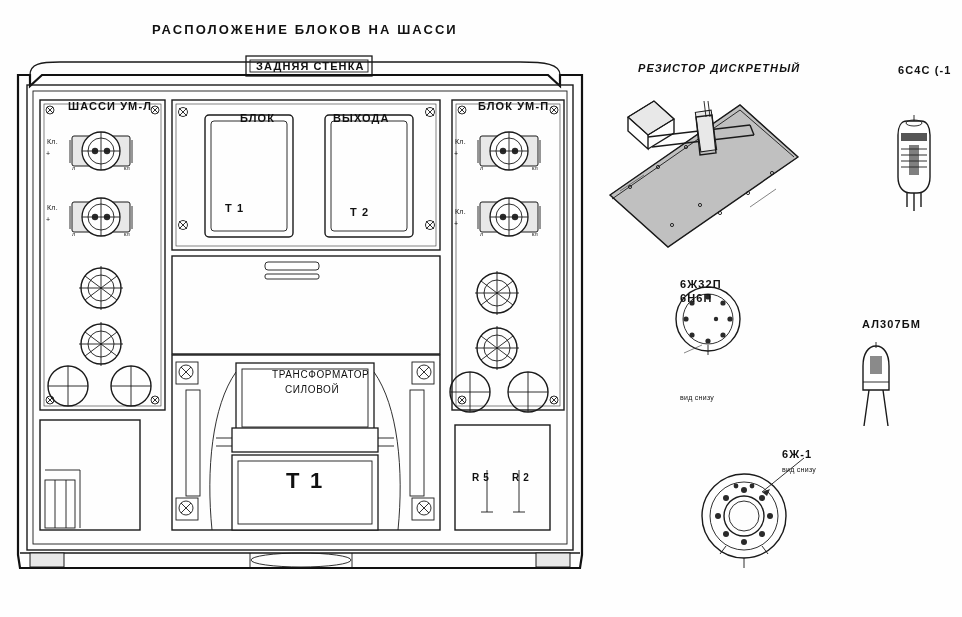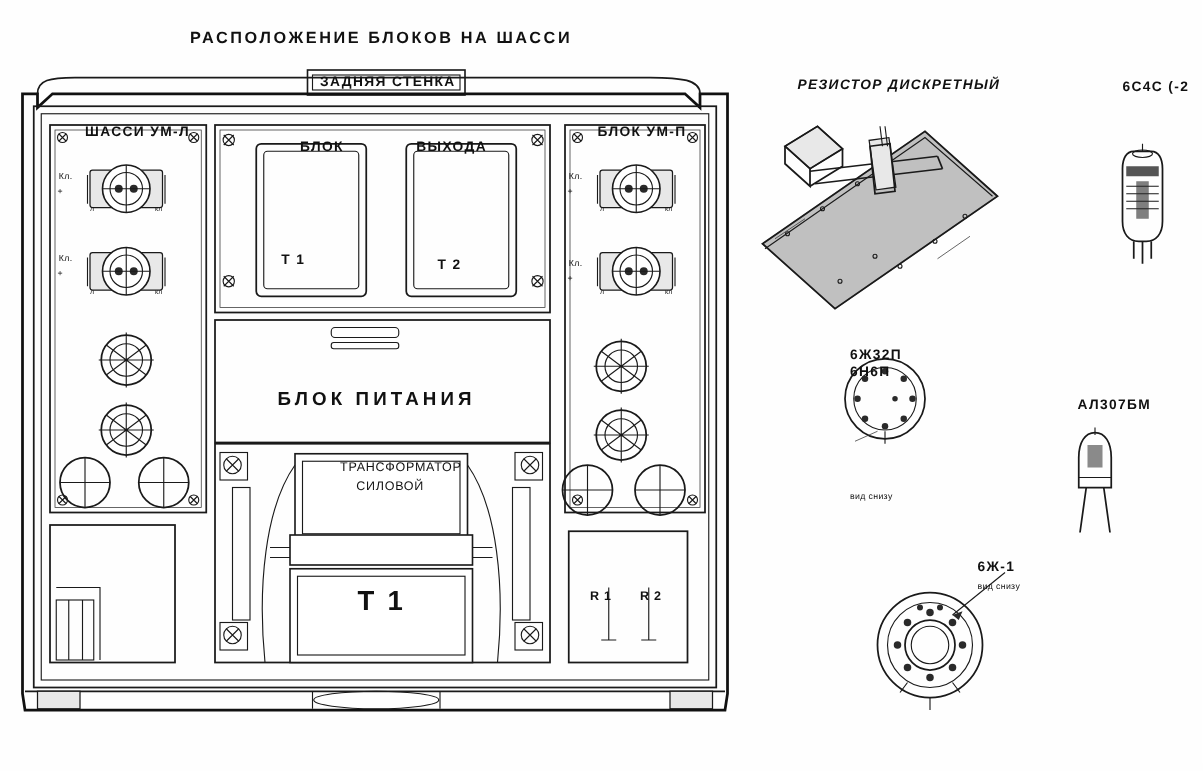--- a/index.html
+++ b/index.html
@@ -390,28 +390,27 @@
   <div class="lbl med" style="left:68px; top:100px;">ШАССИ УМ-Л</div>
 
   <div class="lbl med" style="left:478px; top:100px;">БЛОК УМ-П</div>
 
   <div class="lbl med" style="left:240px; top:112px;">БЛОК</div>
   <div class="lbl med" style="left:333px; top:112px;">ВЫХОДА</div>
 
   <div class="lbl med" style="left:225px; top:202px;">Т 1</div>
   <div class="lbl med" style="left:350px; top:206px;">Т 2</div>
 
-  <div class="lbl big" style="left:222px; top:311px;">БЛОК ПИТАНИЯ</div>
 
   <div class="lbl sml" style="left:272px; top:369px;">ТРАНСФОРМАТОР</div>
   <div class="lbl sml" style="left:285px; top:384px;">СИЛОВОЙ</div>
 
   <div class="lbl" style="left:286px; top:468px; font-size:22px; font-weight:bold; letter-spacing:0.1em;">Т 1</div>
 
-  <div class="lbl sml" style="left:472px; top:472px; font-weight:bold;">R 1</div>
+  <div class="lbl sml" style="left:472px; top:472px; font-weight:bold;">R 5</div>
   <div class="lbl sml" style="left:512px; top:472px; font-weight:bold;">R 2</div>
 
   <div class="lbl tiny" style="left:47px; top:138px;">Кл.</div>
   <div class="lbl tiny" style="left:46px; top:150px;">+</div>
   <div class="lbl tiny" style="left:47px; top:204px;">Кл.</div>
   <div class="lbl tiny" style="left:46px; top:216px;">+</div>
   <div class="lbl tiny" style="left:455px; top:138px;">Кл.</div>
   <div class="lbl tiny" style="left:454px; top:150px;">+</div>
   <div class="lbl tiny" style="left:455px; top:208px;">Кл.</div>
   <div class="lbl tiny" style="left:454px; top:220px;">+</div>
@@ -420,21 +419,21 @@
   <div class="lbl xtiny" style="left:124px; top:165px;">кл</div>
   <div class="lbl xtiny" style="left:72px; top:231px;">л</div>
   <div class="lbl xtiny" style="left:124px; top:231px;">кл</div>
   <div class="lbl xtiny" style="left:480px; top:165px;">л</div>
   <div class="lbl xtiny" style="left:532px; top:165px;">кл</div>
   <div class="lbl xtiny" style="left:480px; top:231px;">л</div>
   <div class="lbl xtiny" style="left:532px; top:231px;">кл</div>
 
   <div class="lbl med" style="left:638px; top:62px;font-style:italic;">РЕЗИСТОР ДИСКРЕТНЫЙ</div>
 
-  <div class="lbl med" style="left:898px; top:64px;">6С4С (-2</div>
+  <div class="lbl med" style="left:898px; top:64px;">6С4С (-1</div>
 
   <div class="lbl med" style="left:680px; top:278px;text-align:right;">6Ж32П</div>
   <div class="lbl med" style="left:680px; top:292px;">6Н6П</div>
   <div class="lbl tiny" style="left:680px; top:394px;">вид снизу</div>
 
   <div class="lbl med" style="left:862px; top:318px;">АЛ307БМ</div>
 
   <div class="lbl med" style="left:782px; top:448px;">6Ж-1</div>
   <div class="lbl tiny" style="left:782px; top:466px;">вид снизу</div>
 

